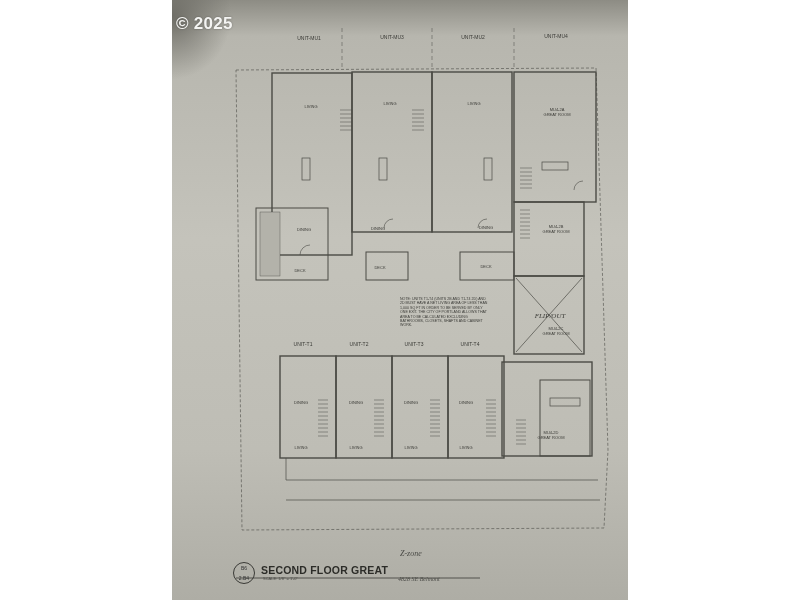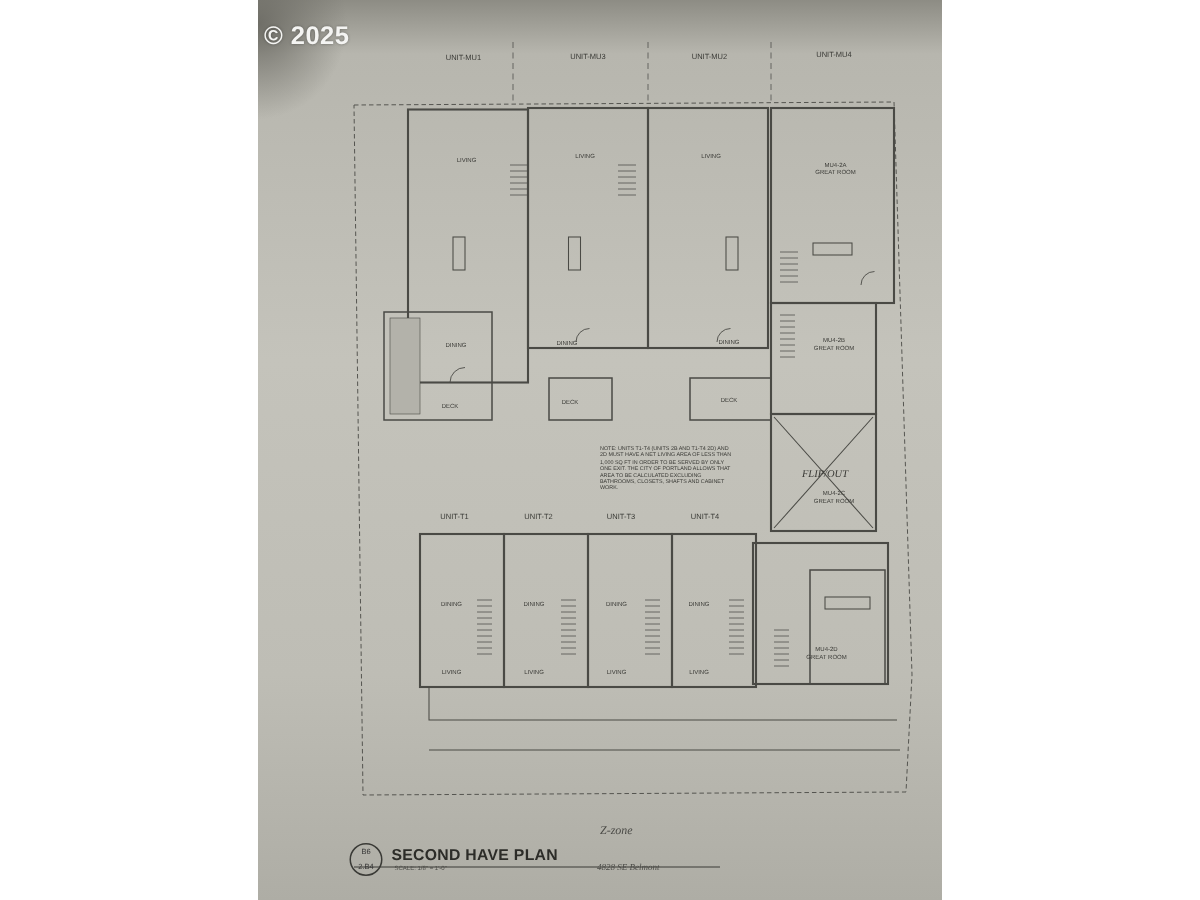--- a/index.html
+++ b/index.html
@@ -131,16 +131,16 @@
   <line x1="236" y1="578" x2="480" y2="578" stroke="#3a3a36" stroke-width="0.8"></line>
 </svg>
 
 <div class="copyright">© 2025</div>
 <div class="note">NOTE: UNITS T1-T4 (UNITS 2B AND T1-T4 2D) AND 2D MUST HAVE A NET LIVING AREA OF LESS THAN 1,000 SQ FT IN ORDER TO BE SERVED BY ONLY ONE EXIT. THE CITY OF PORTLAND ALLOWS THAT AREA TO BE CALCULATED EXCLUDING BATHROOMS, CLOSETS, SHAFTS AND CABINET WORK.</div>
 
 <div class="sheetnum">
   <div>B6</div>
   <div>2.B4</div>
 </div>
-<div class="title">SECOND HAVE PLAN</div>
+<div class="title">SECOND FLOOR GREAT</div>
 <div class="scale">SCALE: 1/8" = 1'-0"</div>
 <div class="hand1">Z-zone</div>
 <div class="hand2">4828 SE Belmont</div>
 
 </body></html>

